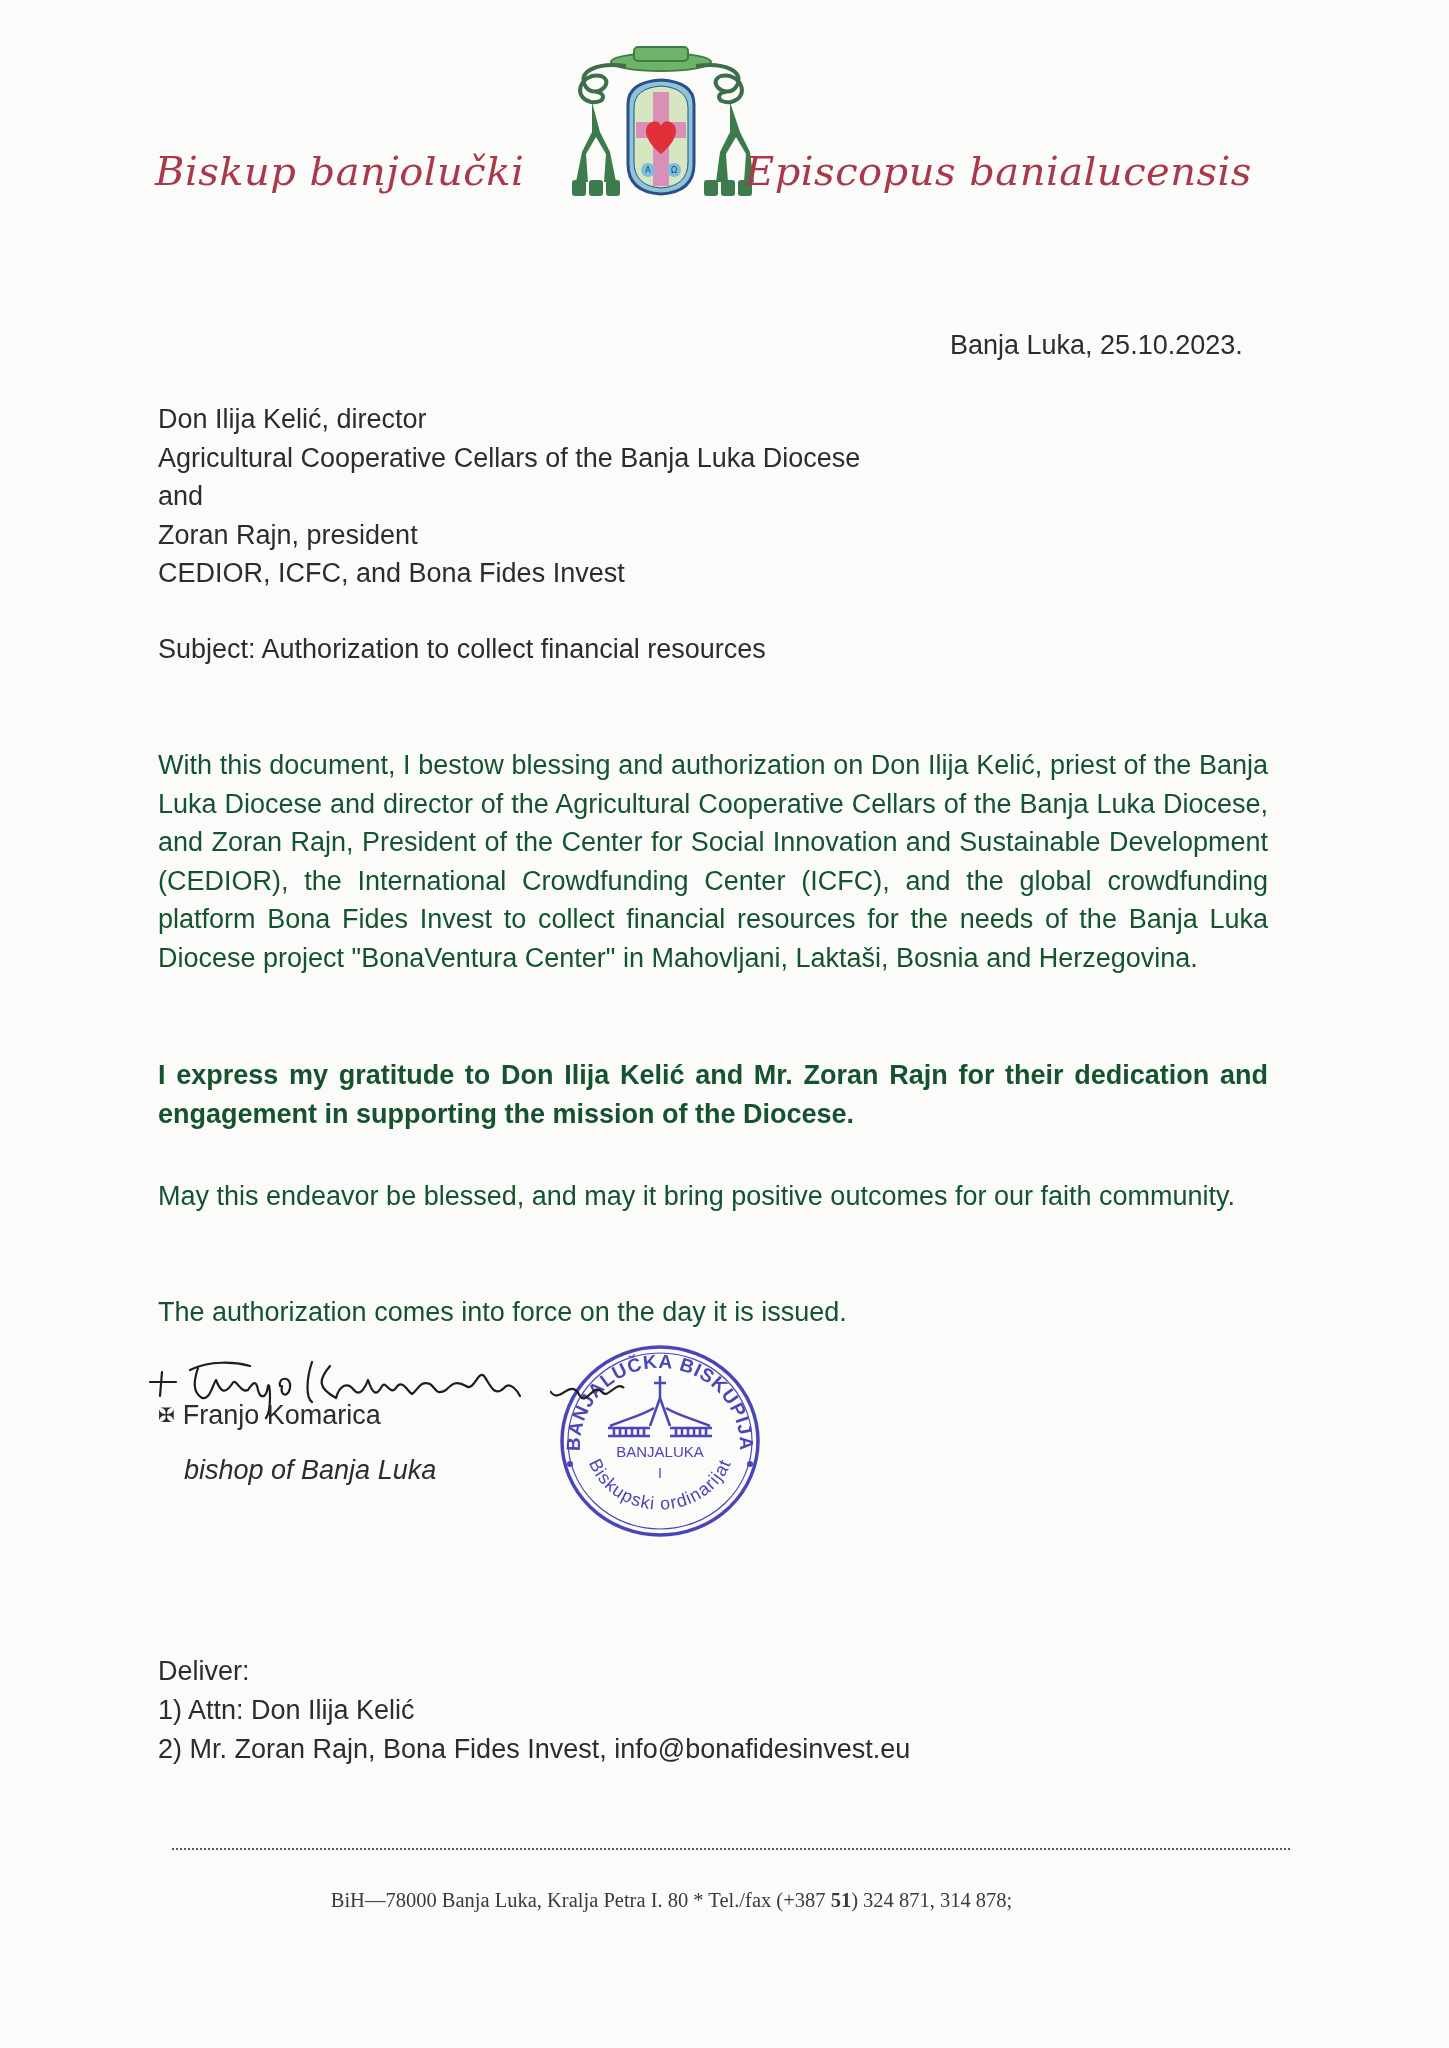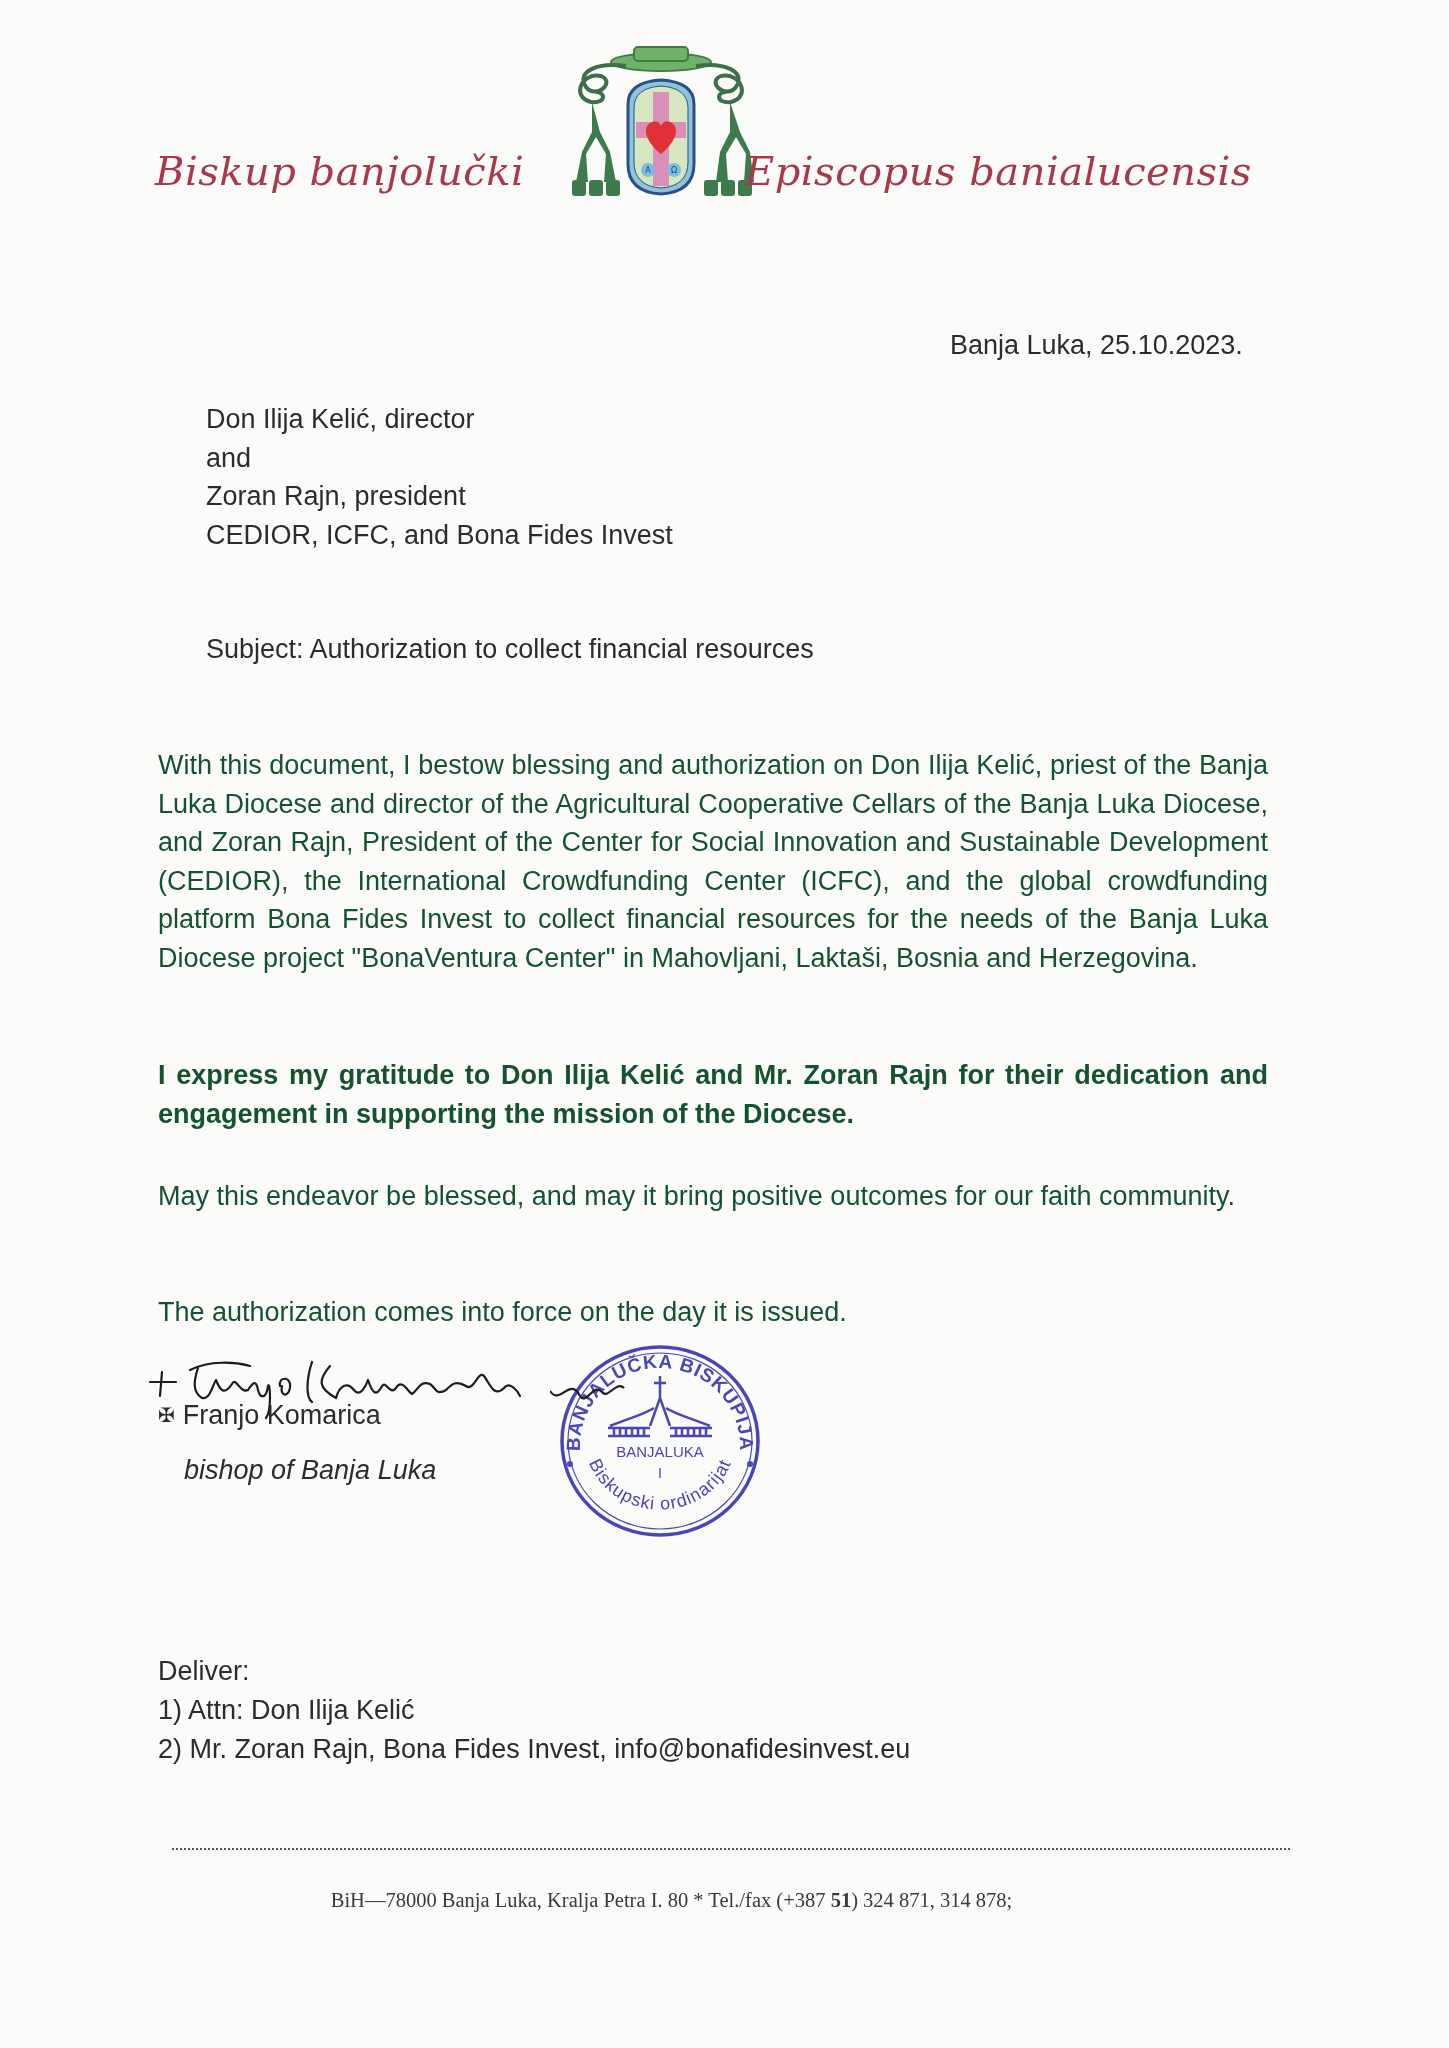--- a/index.html
+++ b/index.html
@@ -26,21 +26,21 @@
     }
     .lh-left { left: 155px; }
     .lh-right { left: 745px; }
     .crest { position: absolute; left: 556px; top: 42px; width: 210px; height: 160px; }
 
     .date {
       position: absolute; left: 950px; top: 330px;
       font-size: 27px; color: #2c2c2c;
     }
 
-    .block { position: absolute; left: 158px; font-size: 27px; line-height: 38.5px; color: #2c2c2c; margin-left: 48px; }
+    .block { position: absolute; left: 158px; font-size: 27px; line-height: 38.5px; color: #2c2c2c; }
     .addr { top: 400px; }
     .subject { top: 630px; }
 
     .para {
       position: absolute; left: 158px; width: 1110px;
       font-size: 27px; line-height: 38.5px; color: #14532d;
       text-align: justify;
     }
     .p1 { top: 746px; }
     .p2 { top: 1056px; font-weight: bold; }
@@ -108,20 +108,21 @@
     <text x="92" y="131" font-size="8" text-anchor="middle" fill="#1f3f6f" font-family="DejaVu Sans, sans-serif">Α</text>
     <text x="118" y="131" font-size="8" text-anchor="middle" fill="#1f3f6f" font-family="DejaVu Sans, sans-serif">Ω</text>
   </svg>
 
   <div class="lh-right">Episcopus banialucensis</div>
 
   <div class="date">Banja Luka, 25.10.2023.</div>
 
   <div class="block addr">
     <div>Don Ilija Kelić, director</div>
+    <div>Agricultural Cooperative Cellars of the Banja Luka Diocese</div>
     <div>and</div>
     <div>Zoran Rajn, president</div>
     <div>CEDIOR, ICFC, and Bona Fides Invest</div>
   </div>
 
   <div class="block subject">Subject: Authorization to collect financial resources</div>
 
   <div class="para p1">With this document, I bestow blessing and authorization on Don Ilija Kelić, priest of the Banja Luka Diocese and director of the Agricultural Cooperative Cellars of the Banja Luka Diocese, and Zoran Rajn, President of the Center for Social Innovation and Sustainable Development (CEDIOR), the International Crowdfunding Center (ICFC), and the global crowdfunding platform Bona Fides Invest to collect financial resources for the needs of the Banja Luka Diocese project "BonaVentura Center" in Mahovljani, Laktaši, Bosnia and Herzegovina.</div>
   <div class="para p2">I express my gratitude to Don Ilija Kelić and Mr. Zoran Rajn for their dedication and engagement in supporting the mission of the Diocese.</div>
   <div class="para p3">May this endeavor be blessed, and may it bring positive outcomes for our faith community.</div>

